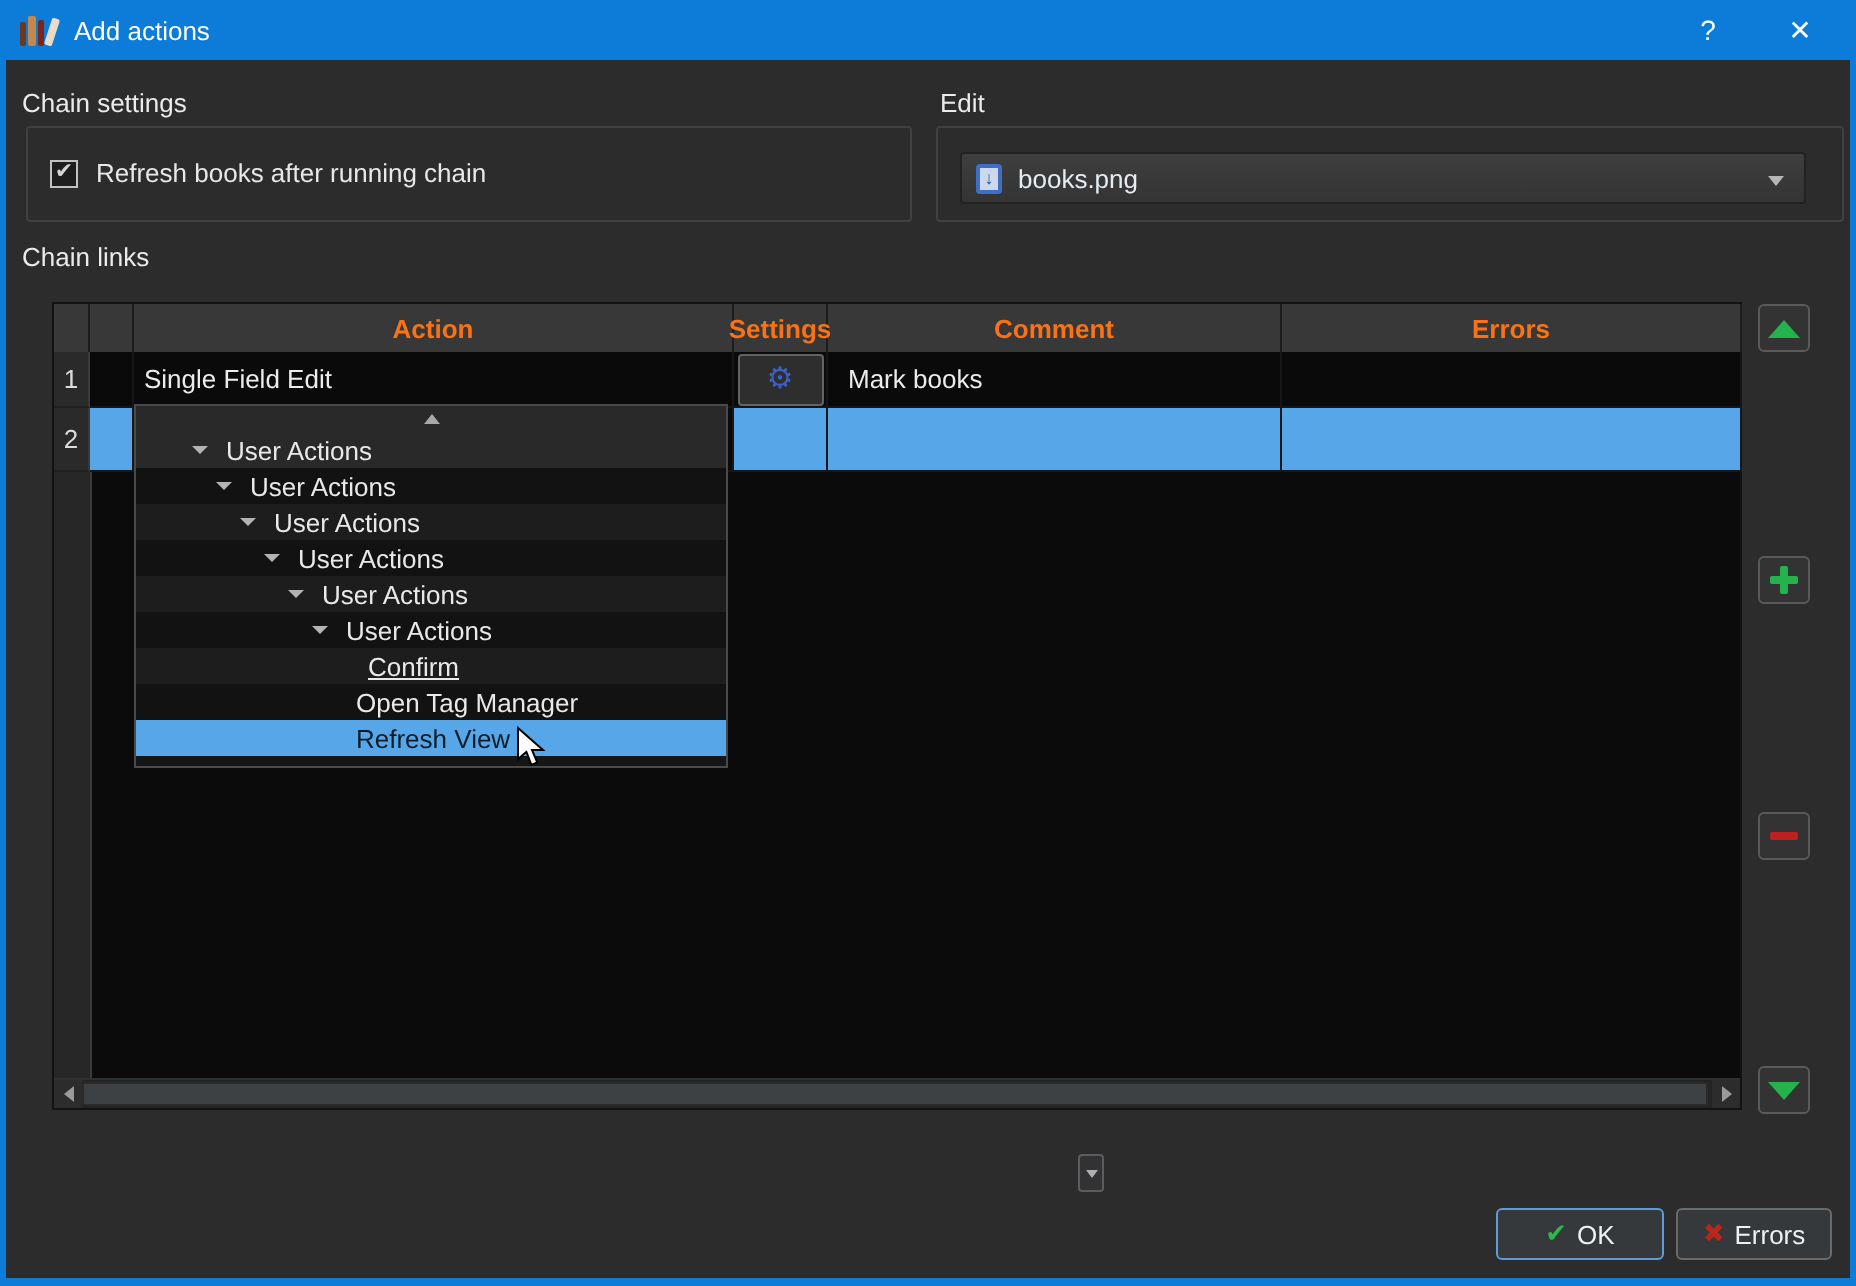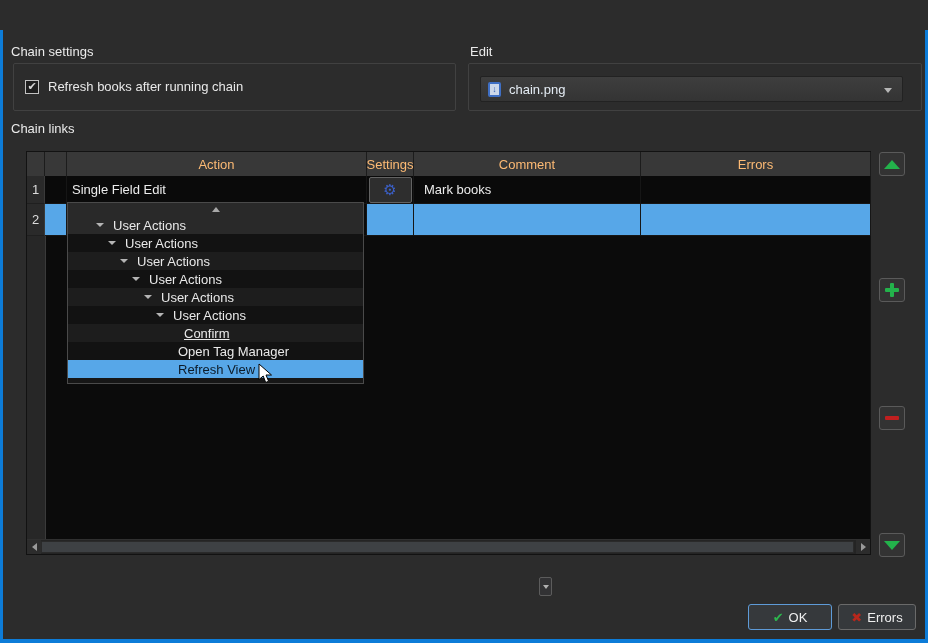--- a/index.html
+++ b/index.html
@@ -43,21 +43,21 @@
   .store-icon{width:13px;height:15px;margin-left:7px;box-sizing:border-box;background:#cdd8ea;border:2px solid #3f6fc4;border-radius:2px;
     display:flex;align-items:center;justify-content:center;}
   .store-arrow{font-size:9px;line-height:9px;color:#2f5cb0;font-weight:bold;}
   .combo-text{margin-left:8px;color:#e4ecf4;}
   .combo-arrow{position:absolute;right:10px;top:11px;width:0;height:0;border-left:4px solid transparent;border-right:4px solid transparent;border-top:5px solid #b6b6b6;}
 
   
   #table{position:absolute;left:26px;top:151px;width:845px;height:404px;box-sizing:border-box;background:#0b0b0b;border:1px solid #121212;display:flex;flex-direction:column;}
   .trow{display:flex;flex:none;}
   .thead{height:24px;background:#383838;}
-  .hcell{box-sizing:border-box;border-right:1px solid #1c1c1c;display:flex;align-items:center;justify-content:center;font-weight:normal;color:#fdba74;}
+  .hcell{box-sizing:border-box;border-right:1px solid #1c1c1c;display:flex;align-items:center;justify-content:center;font-weight:bold;color:#f97316;}
   .c-num{width:18px;flex:none;}
   .c-0{width:22px;flex:none;}
   .c-action{width:300px;flex:none;}
   .c-set{width:47px;flex:none;}
   .c-com{width:227px;flex:none;}
   .c-err{width:230px;flex:none;}
   .r1{height:28px;}
   .r2{height:32px;}
   .cell{box-sizing:border-box;border-right:1px solid #161616;border-bottom:1px solid #161616;display:flex;align-items:center;background:#0a0a0a;color:#ececec;overflow:hidden;}
   .vh{background:#2a2a2a;justify-content:center;color:#dcdcdc;border-right:1px solid #3a3a3a;border-bottom:1px solid #1f1f1f;}
@@ -116,38 +116,49 @@
   .ok-btn{left:748px;width:84px;border:1px solid #5e9bd8;}
   .cancel-btn{left:838px;width:78px;border:1px solid #6a6a6a;}
   .ok-ico{color:#2db84e;font-size:13px;}
   .cancel-ico{color:#b8271c;font-size:13px;}
 </style>
 </head>
 <body>
 
 <div id="window">
 
+  <div class="titlebar">
+    <span class="books">
+        <i class="b1"></i>
+        <i class="b2"></i>
+        <i class="b3"></i>
+        <i class="b4"></i>
+      </span>
+    <span class="title">Add actions</span>
+    <span class="tb-btn tb-help">?</span>
+    <span class="tb-btn tb-close">✕</span>
+  </div>
 
   <div class="sec-label lbl-chain-settings">Chain settings</div>
   <div class="groupbox gb-settings">
     <div class="cb-row">
       <span class="cb-box">
           <span class="cb-check">✔</span>
         </span>
       <span class="cb-label">Refresh books after running chain</span>
     </div>
   </div>
 
   <div class="sec-label lbl-icon">Edit</div>
   <div class="groupbox gb-icon">
     <div class="combobox">
       <span class="store-icon">
           <span class="store-arrow">↓</span>
         </span>
-      <span class="combo-text">chain.png</span>
+      <span class="combo-text">books.png</span>
       <span class="combo-arrow"></span>
     </div>
   </div>
 
   <div class="sec-label lbl-chain-links">Chain links</div>
 
   <div id="table">
     <div class="trow thead">
       <div class="hcell c-num"></div>
       <div class="hcell c-0"></div>

